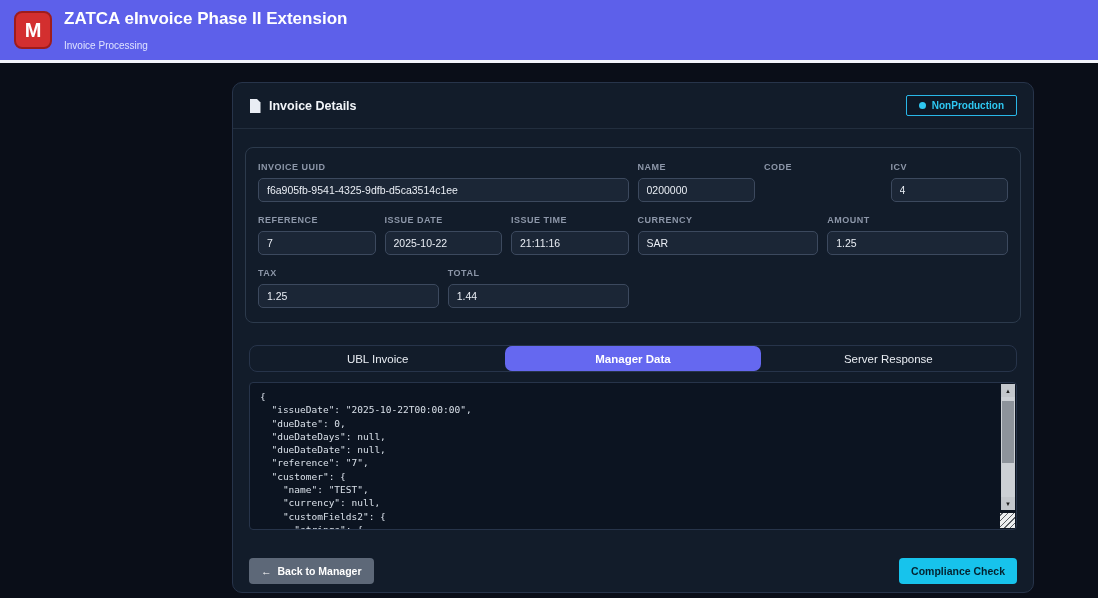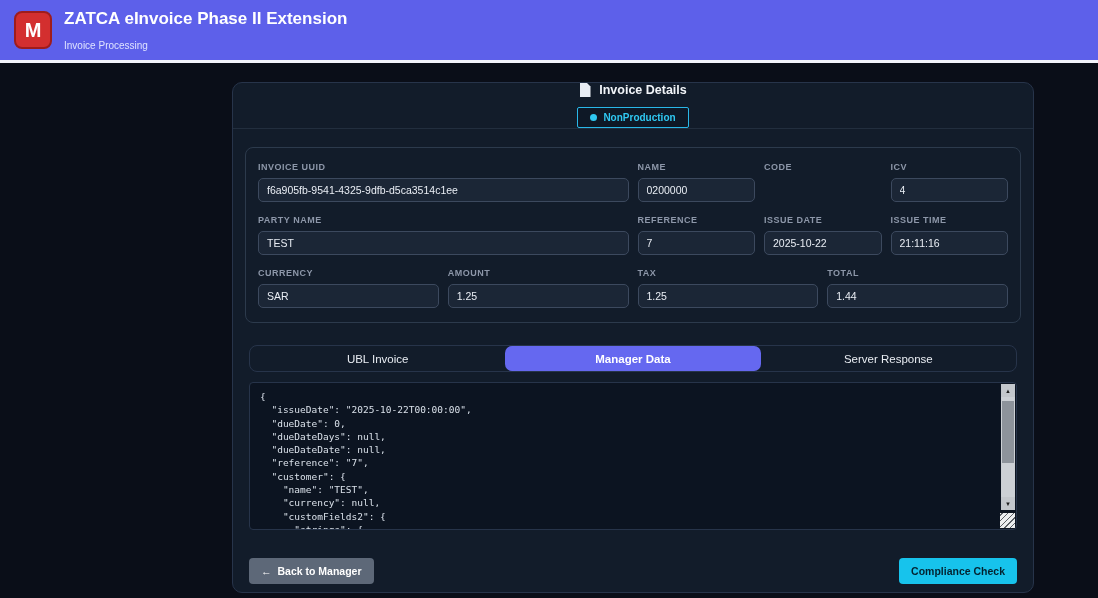--- a/index.html
+++ b/index.html
@@ -28,21 +28,20 @@
 
   
   .card {
     position:absolute; left:232px; top:82px; width:802px; height:511px;
     background:#121c2a; border:1px solid #27344a; border-radius:10px;
   }
   .card-header {
     height:46px; padding:0 16px;
     display:flex; align-items:center; justify-content:space-between;
     border-bottom:1px solid #222e3e;
-    flex-direction:column;
   }
   .card-title-wrap { display:flex; align-items:center; gap:8px; }
   .card-title { color:#f2f5f9; font-size:12.5px; font-weight:bold; }
   .doc-icon { display:flex; }
   .env-badge {
     display:flex; align-items:center; gap:6px;
     border:1px solid #29b7e8; border-radius:2px;
     background:#0e1826; padding:4px 12px;
     color:#2fc8f2; font-size:10px; font-weight:bold;
   }
@@ -166,24 +165,20 @@
       <input class="field-input" type="text" value="0200000" style="">
     </div>
     <div class="span2">
       <label class="field-label">CODE</label>
     </div>
     <div class="span2">
       <label class="field-label">ICV</label>
       <input class="field-input" type="text" value="4" style="">
     </div>
 
-    <div class="span6">
-      <label class="field-label">PARTY NAME</label>
-      <input class="field-input" type="text" value="TEST" style="">
-    </div>
     <div class="span2">
       <label class="field-label">REFERENCE</label>
       <input class="field-input" type="text" value="7" style="">
     </div>
     <div class="span2">
       <label class="field-label">ISSUE DATE</label>
       <input class="field-input" type="text" value="2025-10-22" style="">
     </div>
     <div class="span2">
       <label class="field-label">ISSUE TIME</label>

